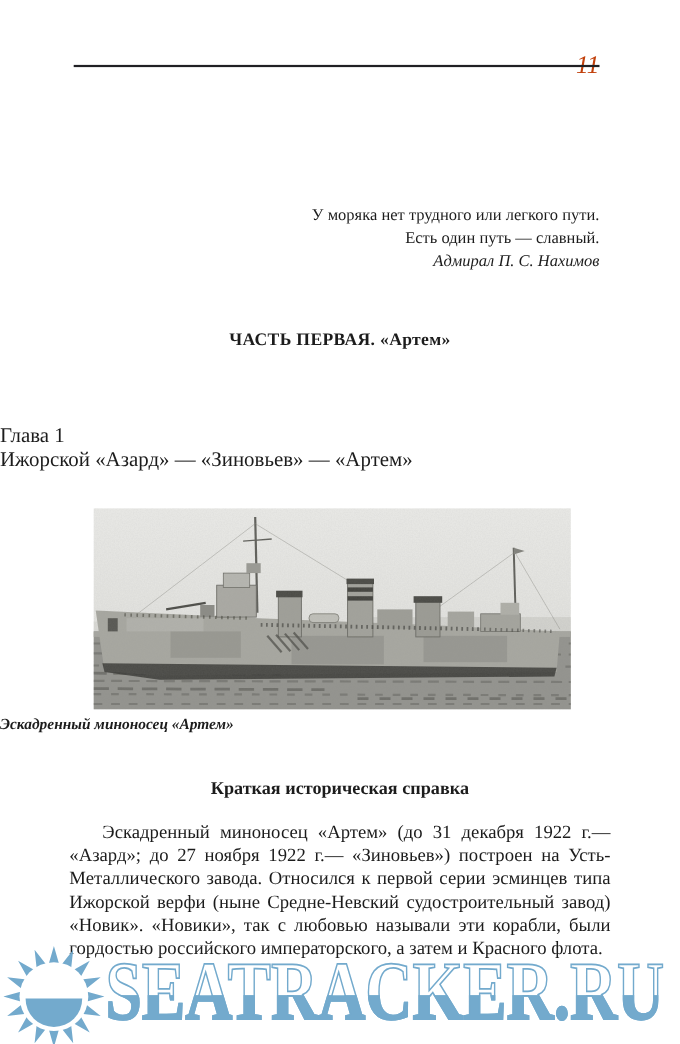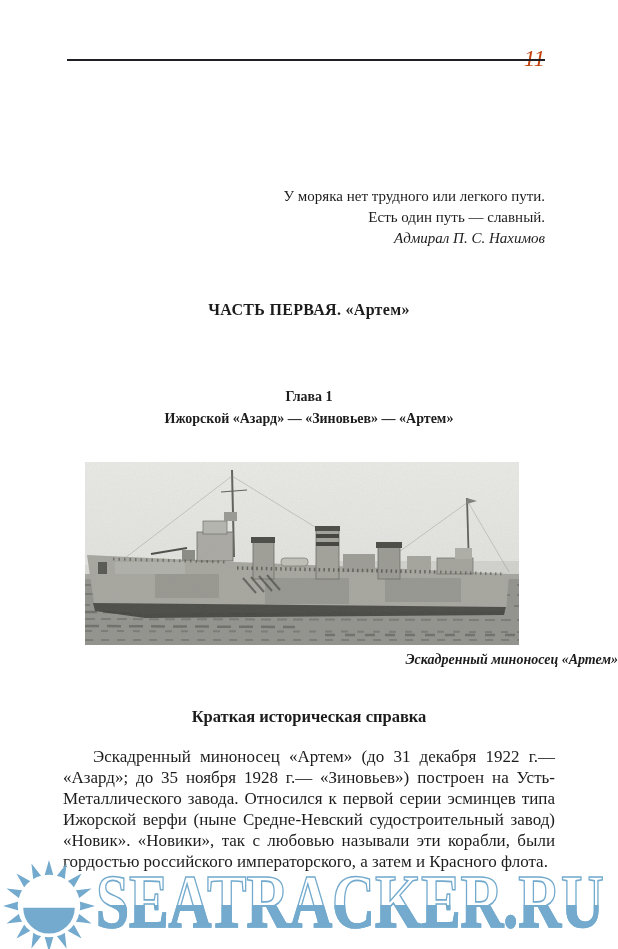--- a/index.html
+++ b/index.html
@@ -6,25 +6,25 @@
   .page {
     position:relative; width:618px; height:949px; background:#ffffff;
     overflow:hidden; font-family:"Liberation Serif", serif; color:#1c1c1c;
   }
   .pagenum { position:absolute; top:46px; right:73px; font-style:italic; font-size:23px; color:#c2410c; }
   .rule { position:absolute; left:67px; top:59px; width:478px; height:2px; background:#202024; }
   .epigraph { position:absolute; top:186px; right:73px; text-align:right; font-size:15px; line-height:21px; }
   .epigraph .attr { font-style:italic; }
   .part-title { position:absolute; top:301px; left:0; width:100%; margin:0; text-align:center;
     font-size:16px; font-weight:bold; letter-spacing:0.3px; }
-  .chapter { position:absolute; top:386px; left:0; width:100%; text-align:center;
-    font-weight:bold; font-size:14px; line-height:22px; }
+  .chapter { position:absolute; top:386px; left:0; width:100%; 
+    font-weight:normal; font-size:19px; line-height:22px; }
   .photo { position:absolute; left:85px; top:462px; width:434px; height:183px; }
   .photo svg { display:block; }
-  .caption { position:absolute; top:652px; left:0; width:100%; text-align:right;
+  .caption { position:absolute; top:652px; left:0; width:100%; text-align:left;
     font-style:italic; font-weight:bold; font-size:14px; }
   .section-heading { position:absolute; top:707px; left:0; width:100%; text-align:center;
     font-weight:bold; font-size:16.5px; }
   .body-text { position:absolute; left:63px; top:746px; width:492px; font-size:17px; line-height:21px; }
   .bl.just { text-align:justify; text-align-last:justify; }
   .bl.first { text-indent:30px; }
   .watermark { position:absolute; left:0; top:855px; width:594px; height:94px; }
   .wm-sun { position:absolute; left:3px; top:5px; width:92px; height:92px; }
   .wm-fill { fill:var(--wm-color,#73aacd); }
   .wm-text {
@@ -138,21 +138,21 @@
       <rect width="434" height="183" filter="url(#grain)" opacity="0.5"></rect>
     </svg>
   </div>
 
   <div class="caption">Эскадренный миноносец «Артем»</div>
 
   <div class="section-heading">Краткая историческая справка</div>
 
   <div class="body-text">
     <div class="bl just first">Эскадренный миноносец «Артем» (до 31 декабря 1922 г.—</div>
-    <div class="bl just">«Азард»; до 35 ноября 1928 г.— «Зиновьев») построен на Усть-</div>
+    <div class="bl just">«Азард»; до 27 ноября 1922 г.— «Зиновьев») построен на Усть-</div>
     <div class="bl just">Металлического завода. Относился к первой серии эсминцев типа</div>
     <div class="bl just">Ижорской верфи (ныне Средне-Невский судостроительный завод)</div>
     <div class="bl just">«Новик». «Новики», так с любовью называли эти корабли, были</div>
     <div class="bl">гордостью российского императорского, а затем и Красного флота.</div>
   </div>
 
   <div class="watermark">
     <svg class="wm-sun" viewBox="0 0 100 100" xmlns="http://www.w3.org/2000/svg">
       <polygon class="wm-fill" points="100,50 79.4,55.9 96.2,69.1 74.9,66.7 85.4,85.4 66.7,74.9 69.1,96.2 55.9,79.4 50,100 44.1,79.4 30.9,96.2 33.3,74.9 14.6,85.4 25.1,66.7 3.8,69.1 20.6,55.9 0,50 20.6,44.1 3.8,30.9 25.1,33.3 14.6,14.6 33.3,25.1 30.9,3.8 44.1,20.6 50,0 55.9,20.6 69.1,3.8 66.7,25.1 85.4,14.6 74.9,33.3 96.2,30.9 79.4,44.1"></polygon>
       <circle cx="50" cy="50" r="34" fill="#ffffff"></circle>

